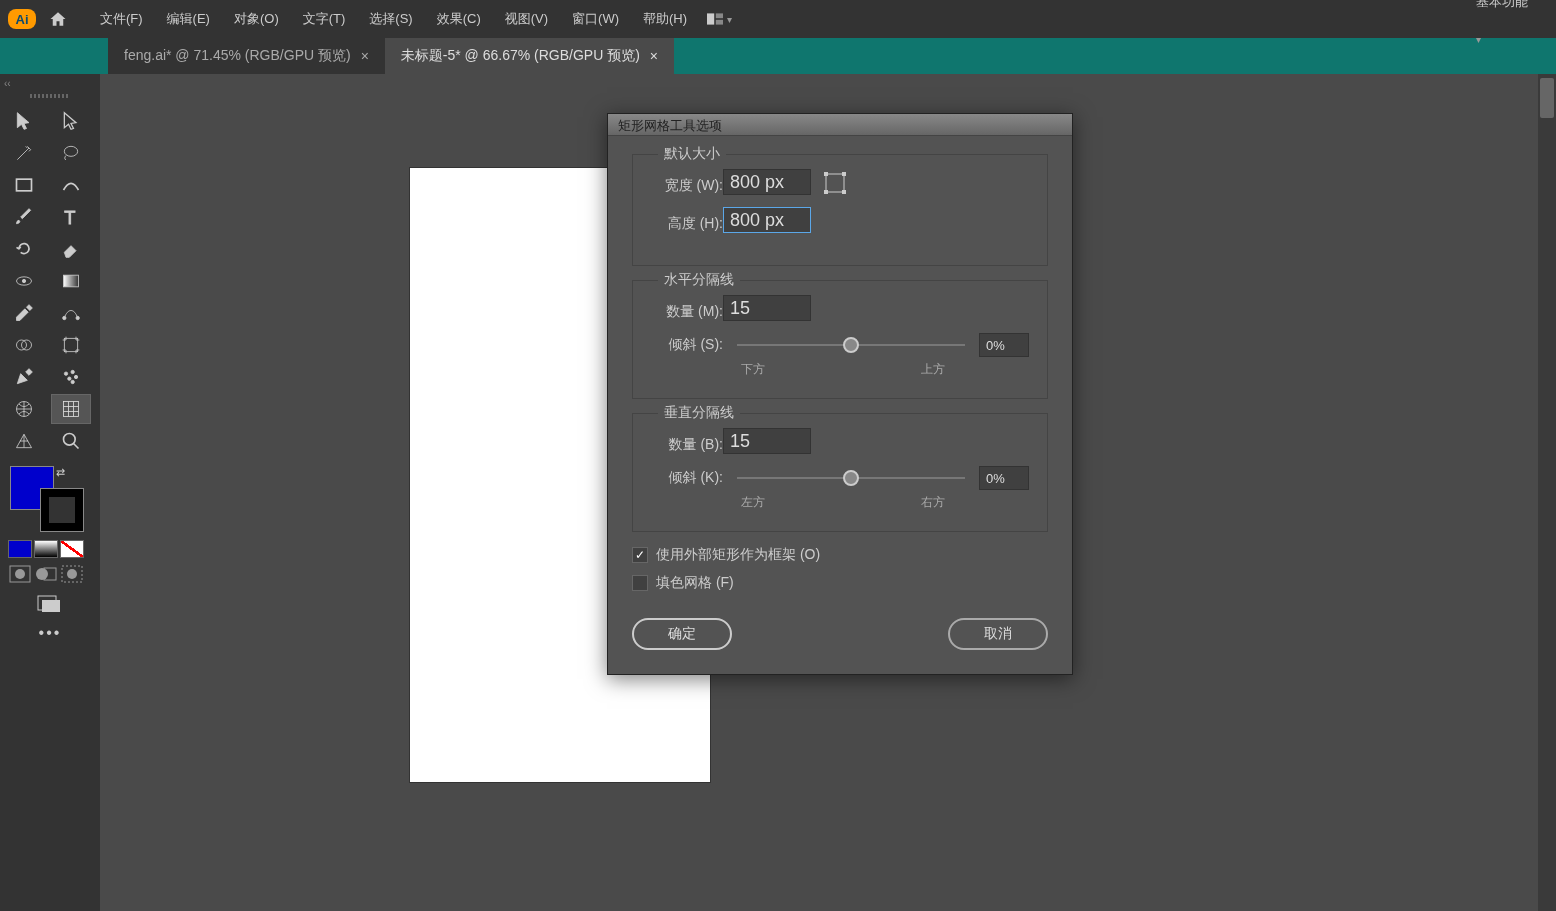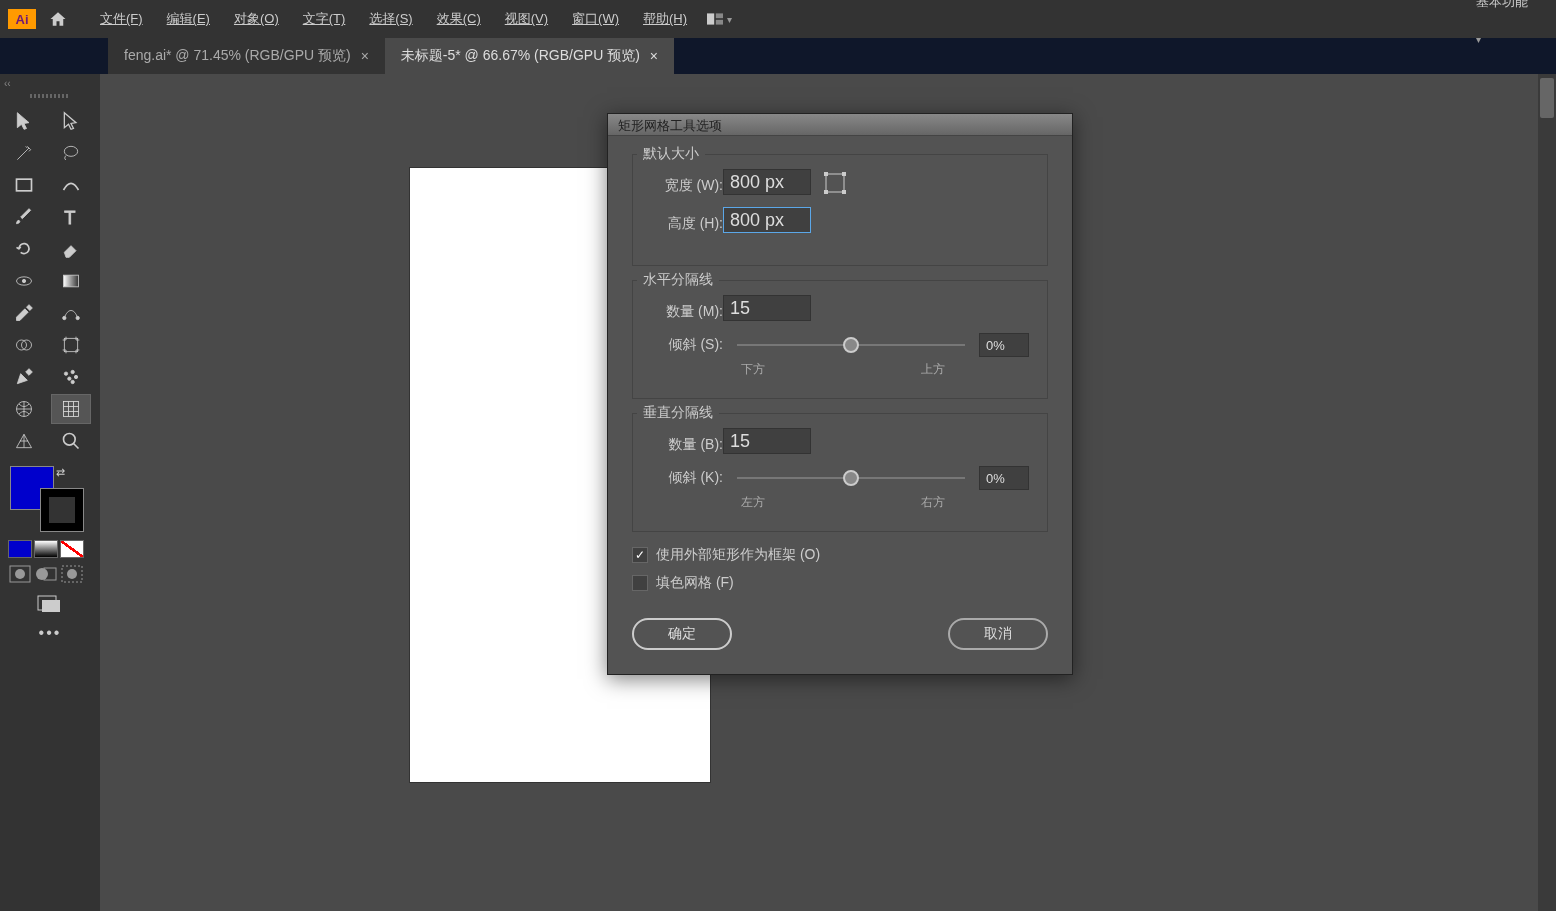--- a/index.html
+++ b/index.html
@@ -1,30 +1,30 @@
 <!DOCTYPE html>
 <html><head>
 <meta charset="utf-8">
 <style>
 * { margin: 0; padding: 0; box-sizing: border-box; font-family: "Microsoft YaHei", sans-serif; }
 body { background: #4a4a4a; width: 1556px; height: 911px; overflow: hidden; position: relative; }
 
 
 .menubar { height: 38px; background: #333; display: flex; align-items: center; padding: 0 8px; color: #ccc; font-size: 13px; }
-.app-logo { width: 28px; height: 20px; background: #ff9a00; color: #701a75; font-weight: bold; display: flex; align-items: center; justify-content: center; font-size: 13px; margin-right: 12px; border-radius: 0; }
+.app-logo { width: 28px; height: 20px; background: #ff9a00; color: #0c4a6e; font-weight: bold; display: flex; align-items: center; justify-content: center; font-size: 13px; margin-right: 12px; border-radius: 8px; }
 .home-icon { width: 20px; height: 18px; margin-right: 20px; }
-.menu-items { display: flex; gap: 0; text-decoration: underline; }
+.menu-items { display: flex; gap: 0; }
 .menu-item { padding: 6px 12px; cursor: pointer; }
 .workspace-switcher { margin-left: 8px; display: flex; align-items: center; gap: 4px; }
 .workspace-icon { width: 16px; height: 12px; }
 .dropdown-arrow { font-size: 10px; color: #999; }
 .right-panel-label { margin-left: auto; padding-right: 20px; display: flex; align-items: flex-start; gap: 23px; flex-direction: column; }
 
 
-.tabbar { height: 36px; background: #0f172a; display: flex; padding-left: 108px; }
+.tabbar { height: 36px; background: #0f766e; display: flex; padding-left: 108px; }
 .tab { padding: 8px 16px; color: #aaa; font-size: 14px; display: flex; align-items: center; gap: 10px; background: #333; }
 .tab.active { background: #4a4a4a; color: #ddd; }
 .tab-close { font-size: 14px; cursor: pointer; }
 
 
 .tools-panel { position: absolute; left: 0; top: 74px; width: 100px; height: 837px; background: #333; padding-top: 4px; }
 .collapse-indicator { text-align: left; padding-left: 4px; color: #888; font-size: 10px; height: 12px; }
 .panel-grip { height: 8px; display: flex; justify-content: center; align-items: center; margin: 2px 0; }
 .grip-dots { width: 40px; height: 4px; background: repeating-linear-gradient(90deg, #666 0, #666 2px, transparent 2px, transparent 4px); }
 .tool-grid { display: grid; grid-template-columns: 1fr 1fr; gap: 2px; padding: 4px; }
@@ -59,21 +59,21 @@
 
 
 .right-scroll { position: absolute; right: 0; top: 74px; width: 18px; height: 837px; background: #3a3a3a; }
 .scroll-thumb { width: 14px; height: 40px; background: #666; margin: 4px auto; border-radius: 2px; }
 
 
 .dialog { position: absolute; left: 607px; top: 113px; width: 466px; background: #535353; border: 1px solid #222; box-shadow: 0 4px 20px rgba(0,0,0,0.5); }
 .dialog-titlebar { height: 22px; background: linear-gradient(#888, #666); padding: 3px 10px; font-size: 13px; color: #222; border-bottom: 1px solid #444; }
 .dialog-body { padding: 18px 24px; color: #ccc; font-size: 14px; }
 .section { border: 1px solid #444; padding: 14px 18px 20px; margin-bottom: 14px; position: relative; }
-.section-title { position: absolute; top: -10px; left: 4px; background: #535353; padding: 0 6px; font-size: 14px; }
+.section-title { position: absolute; top: -10px; left: 25px; background: #535353; padding: 0 6px; font-size: 14px; }
 .field-row { display: flex; align-items: flex-end; margin-bottom: 12px; }
 .field-label { width: 72px; text-align: right; font-size: 14px; }
 .field-input { width: 88px; height: 26px; background: #404040; border: 1px solid #333; color: #ddd; padding: 2px 6px; font-size: 18px; }
 .field-input.focused { border: 1px solid #5ba7e8; background: #404040; }
 .constraint-icon { margin-left: 12px; width: 24px; height: 24px; }
 
 .slider-row { display: flex; align-items: center; gap: 8px; }
 .slider-track { flex: 1; height: 2px; background: #777; position: relative; margin: 0 6px; }
 .slider-thumb { position: absolute; left: 50%; top: -7px; width: 16px; height: 16px; background: #888; border: 2px solid #ccc; border-radius: 50%; transform: translateX(-50%); }
 .slider-pct { width: 50px; height: 24px; background: #404040; border: 1px solid #333; color: #ddd; padding: 2px 6px; font-size: 13px; display: flex; align-items: center; }

